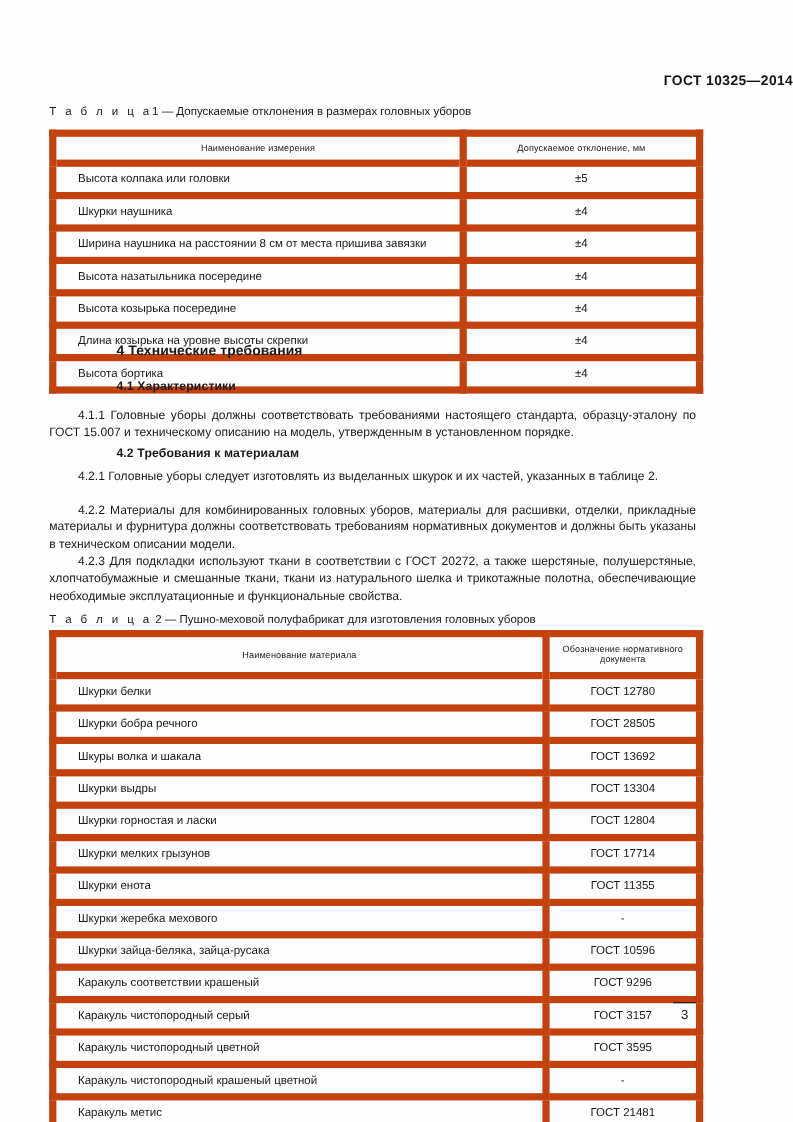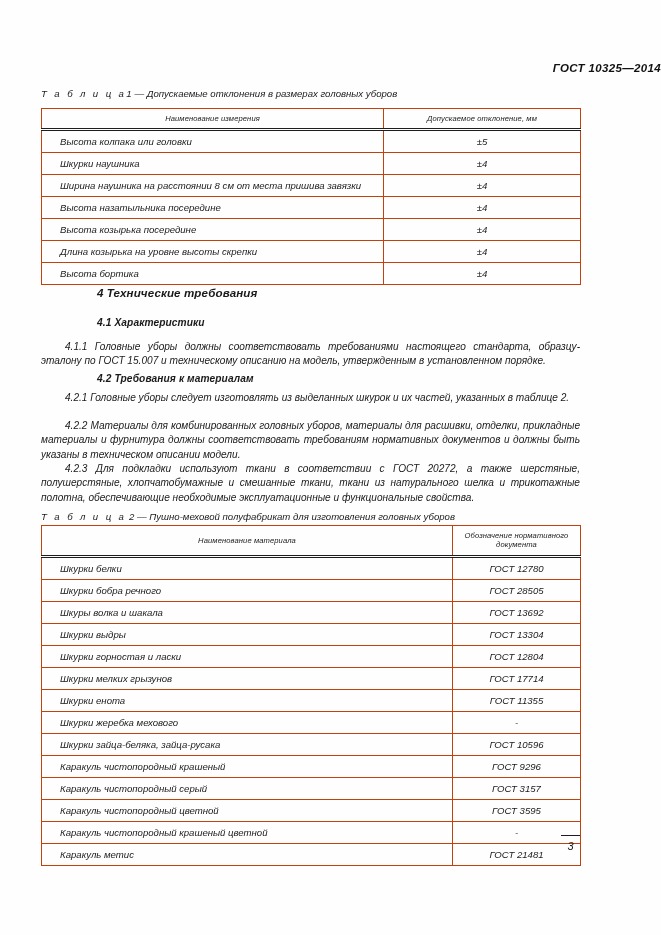--- a/index.html
+++ b/index.html
@@ -15,21 +15,20 @@
     color: #1a1a1a;
     -webkit-font-smoothing: antialiased;
   }
   .page {
     position: absolute;
     left: 0; top: 0;
     width: 661px;
     height: 935px;
     background: #fefefe;
     overflow: hidden;
-    font-style: italic;
   }
 
   
   .doc-header {
     position: absolute;
     right: 0;
     top: 62px;
     width: 539px;
     text-align: right;
     font-size: 11.5px;
@@ -51,21 +50,21 @@
   
   table.gost {
     border-collapse: collapse;
     width: 539px;
     table-layout: fixed;
     font-size: 9.6px;
     color: #1a1a1a;
   }
   table.gost th,
   table.gost td {
-    border: 1px solid #c2410c;
+    border: 6px solid #c2410c;
     padding: 0;
     vertical-align: middle;
   }
   table.gost thead th {
     font-weight: normal;
     text-align: center;
     font-size: 7.6px;
     line-height: 1.25;
     padding: 5px 4px 5px 4px;
     letter-spacing: 0.1px;
@@ -257,21 +256,21 @@
           </tr>
           <tr>
             <td class="name">Шкурки жеребка мехового</td>
             <td class="val">-</td>
           </tr>
           <tr>
             <td class="name">Шкурки зайца-беляка, зайца-русака</td>
             <td class="val">ГОСТ 10596</td>
           </tr>
           <tr>
-            <td class="name">Каракуль чистопородный крашеный</td>
+            <td class="name">Каракуль соответствии крашеный</td>
             <td class="val">ГОСТ 9296</td>
           </tr>
           <tr>
             <td class="name">Каракуль чистопородный серый</td>
             <td class="val">ГОСТ 3157</td>
           </tr>
           <tr>
             <td class="name">Каракуль чистопородный цветной</td>
             <td class="val">ГОСТ 3595</td>
           </tr>

